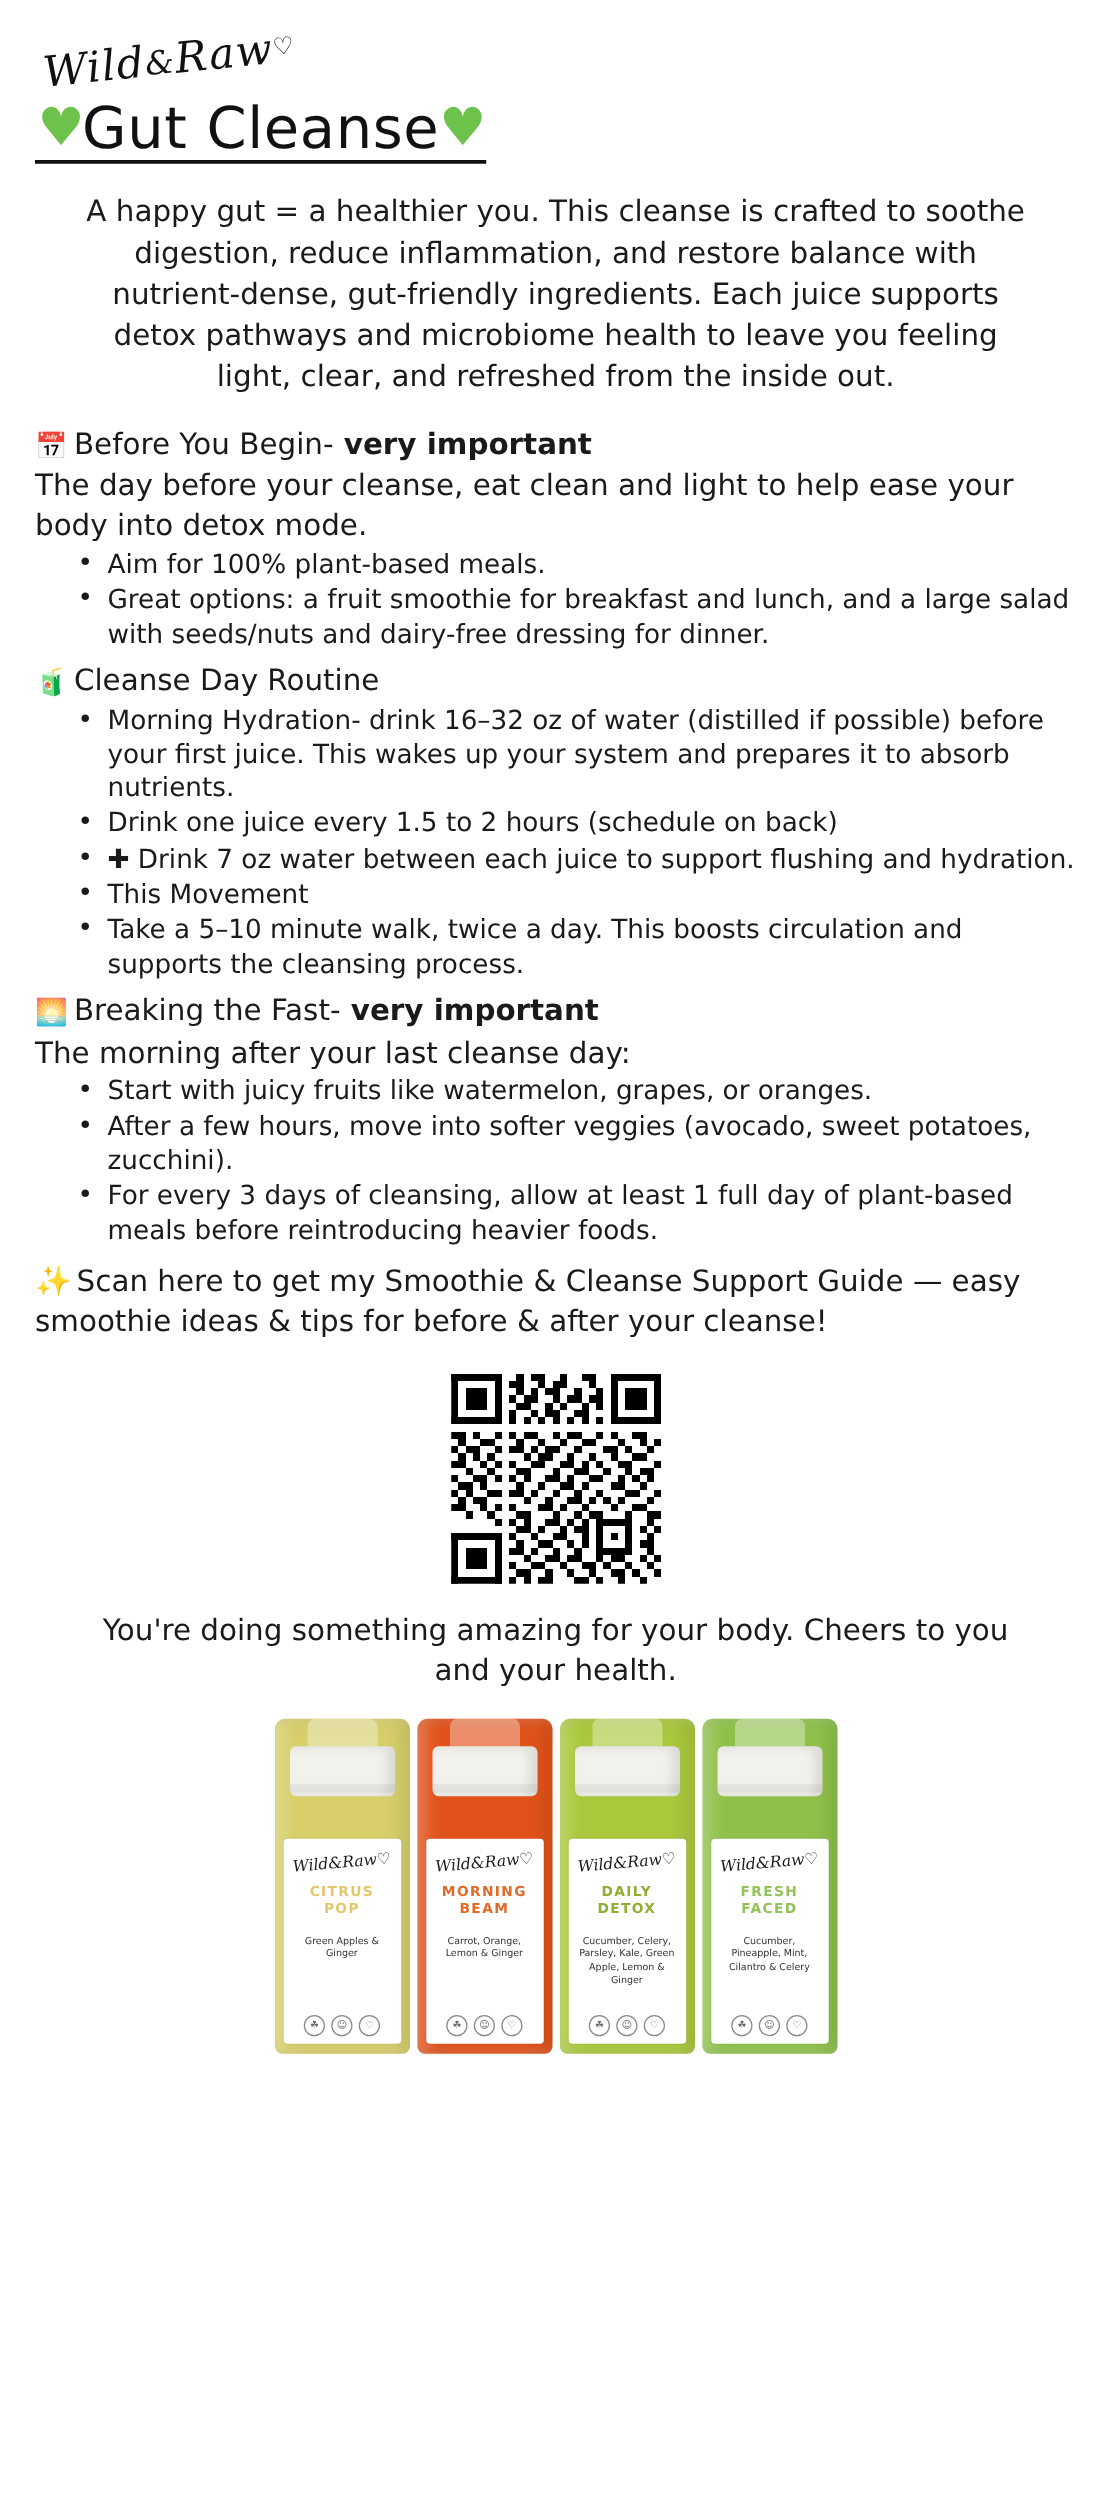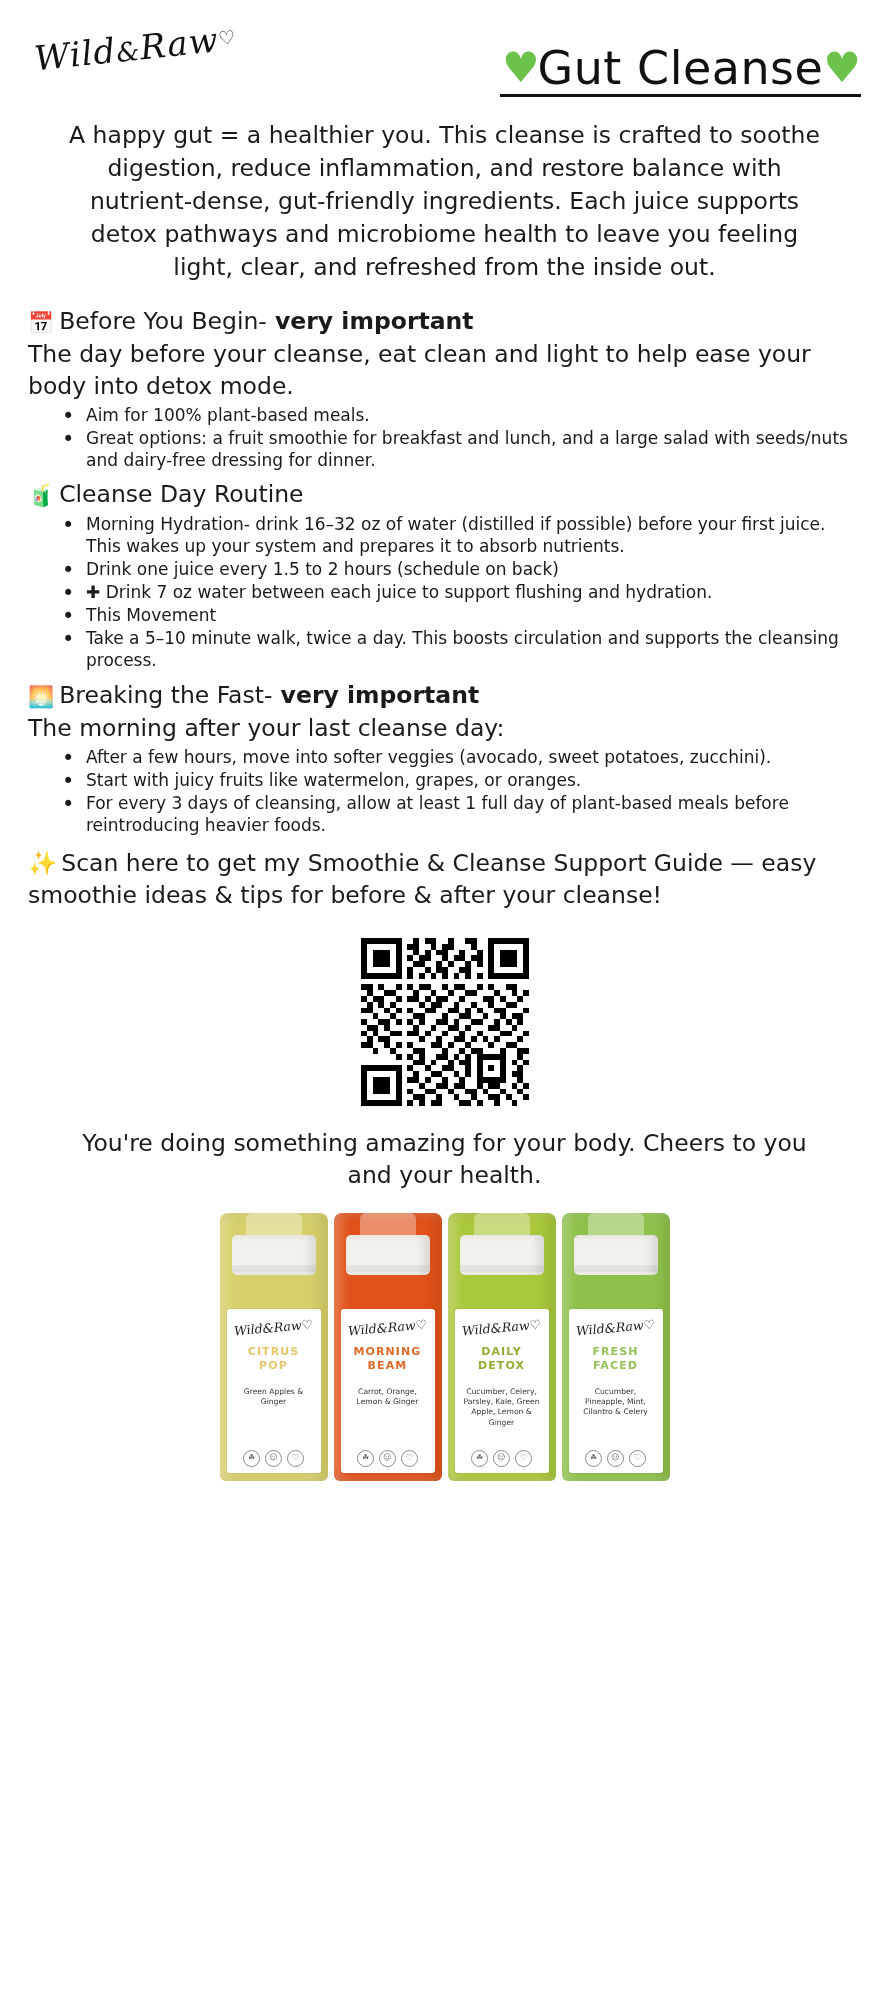--- a/index.html
+++ b/index.html
@@ -44,22 +44,22 @@
     font-size: 26px;
     vertical-align: middle;
   }
   .logo-heart {
     font-size: 19px;
     vertical-align: 6px;
   }
 
   
   .title-row {
-    padding-top: 44px;
-    text-align: right;
+    padding-top: 78px;
+    text-align: left;
   }
   .title-inner {
     display: inline-block;
     border-bottom: 3px solid #111;
     padding: 0 2px 2px 2px;
     line-height: 1.05;
     white-space: nowrap;
   }
   .title-text {
     font-size: 46px;
@@ -106,21 +106,21 @@
     line-height: 1.35;
     margin: 0 0 1px 0;
   }
   ul.bullets {
     margin: 0 0 0 0;
     padding-left: 54px;
     list-style: none;
   }
   ul.bullets li {
     position: relative;
-    font-size: 17px;
+    font-size: 21px;
     line-height: 1.30;
     margin-bottom: 1px;
     padding-left: 4px;
   }
   ul.bullets li::before {
     content: "•";
     position: absolute;
     left: -20px;
     top: -1px;
     font-size: 21px;
@@ -285,22 +285,22 @@
       <li> Take a 5–10 minute walk, twice a day. This boosts circulation and supports the cleansing process.</li>
     </ul>
   </div>
 
   <div class="section" style="margin-top:8px">
     <div class="section-head">
       <span class="emoji">🌅</span><span>Breaking the Fast-</span><span class="bold-note"> very important</span>
     </div>
     <div class="section-sub">The morning after your last cleanse day:</div>
     <ul class="bullets">
+      <li>Start with juicy fruits like watermelon, grapes, or oranges.</li>
       <li>After a few hours, move into softer veggies (avocado, sweet potatoes, zucchini).</li>
-      <li>Start with juicy fruits like watermelon, grapes, or oranges.</li>
       <li>For every 3 days of cleansing, allow at least 1 full day of plant-based meals before reintroducing heavier foods.</li>
     </ul>
   </div>
 
   <p class="scan">
     <span class="sparkle">✨</span><span>Scan here to get my Smoothie &amp; Cleanse Support Guide — easy smoothie ideas &amp; tips for before &amp; after your cleanse!</span>
   </p>
 
   <div class="qr-wrap">
     <svg class="qr" viewBox="0 0 29 29" shape-rendering="crispEdges">

